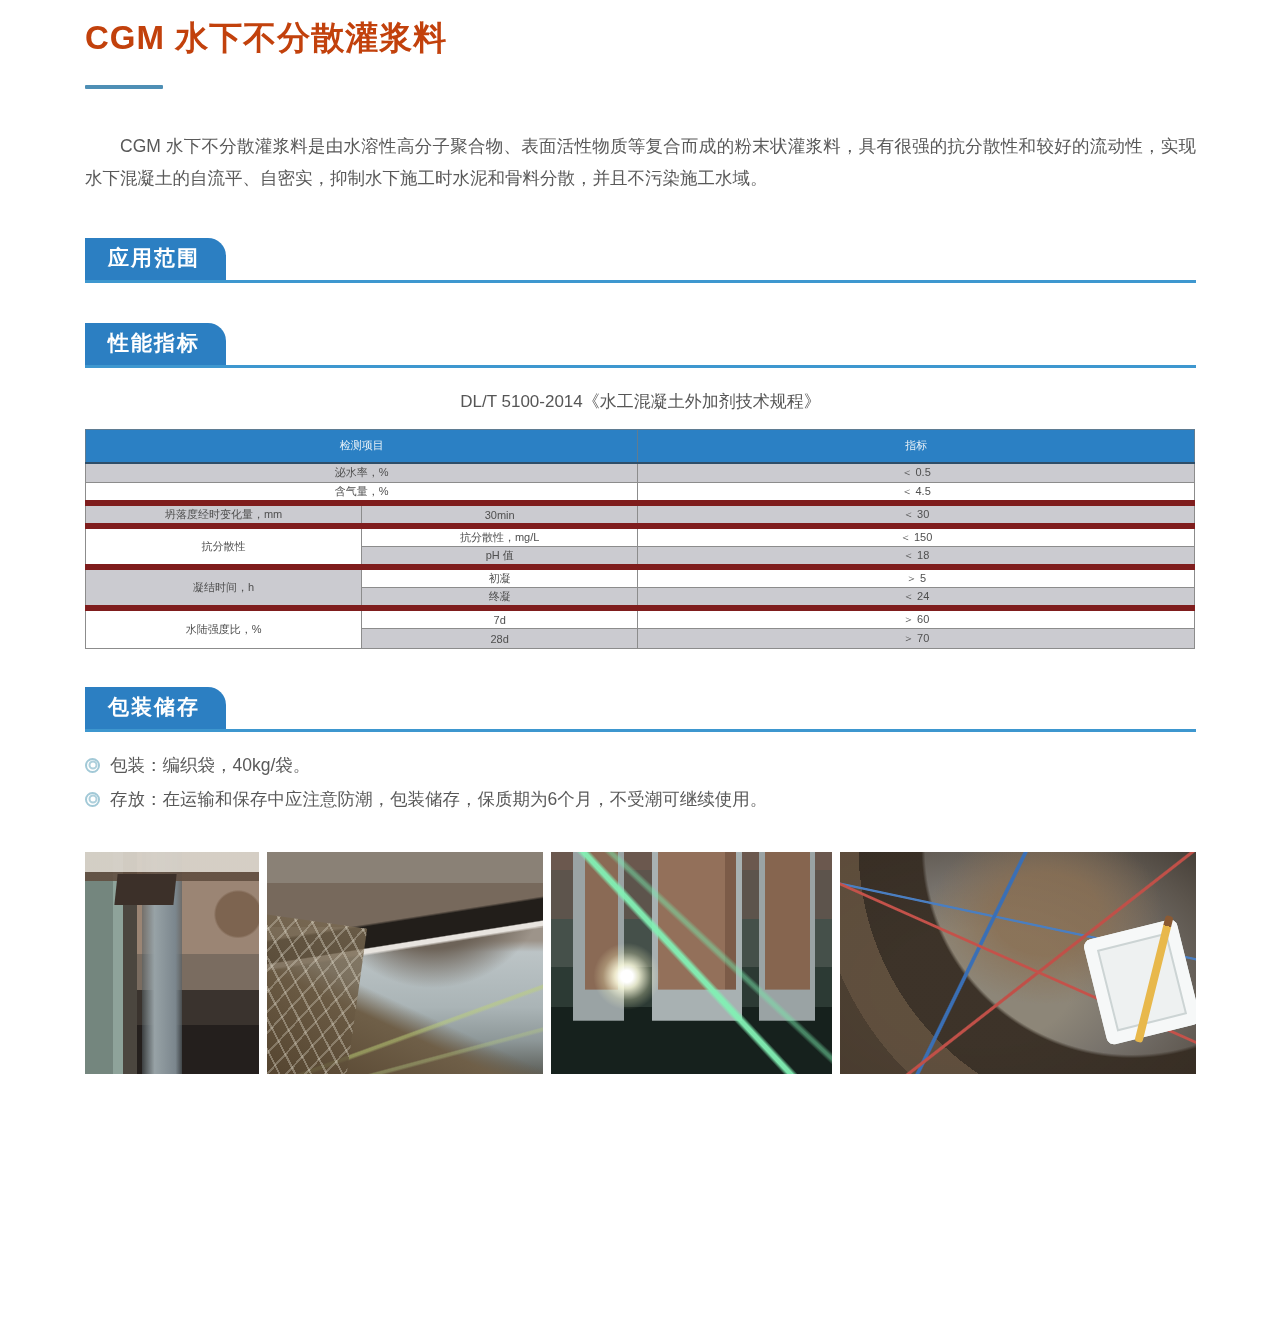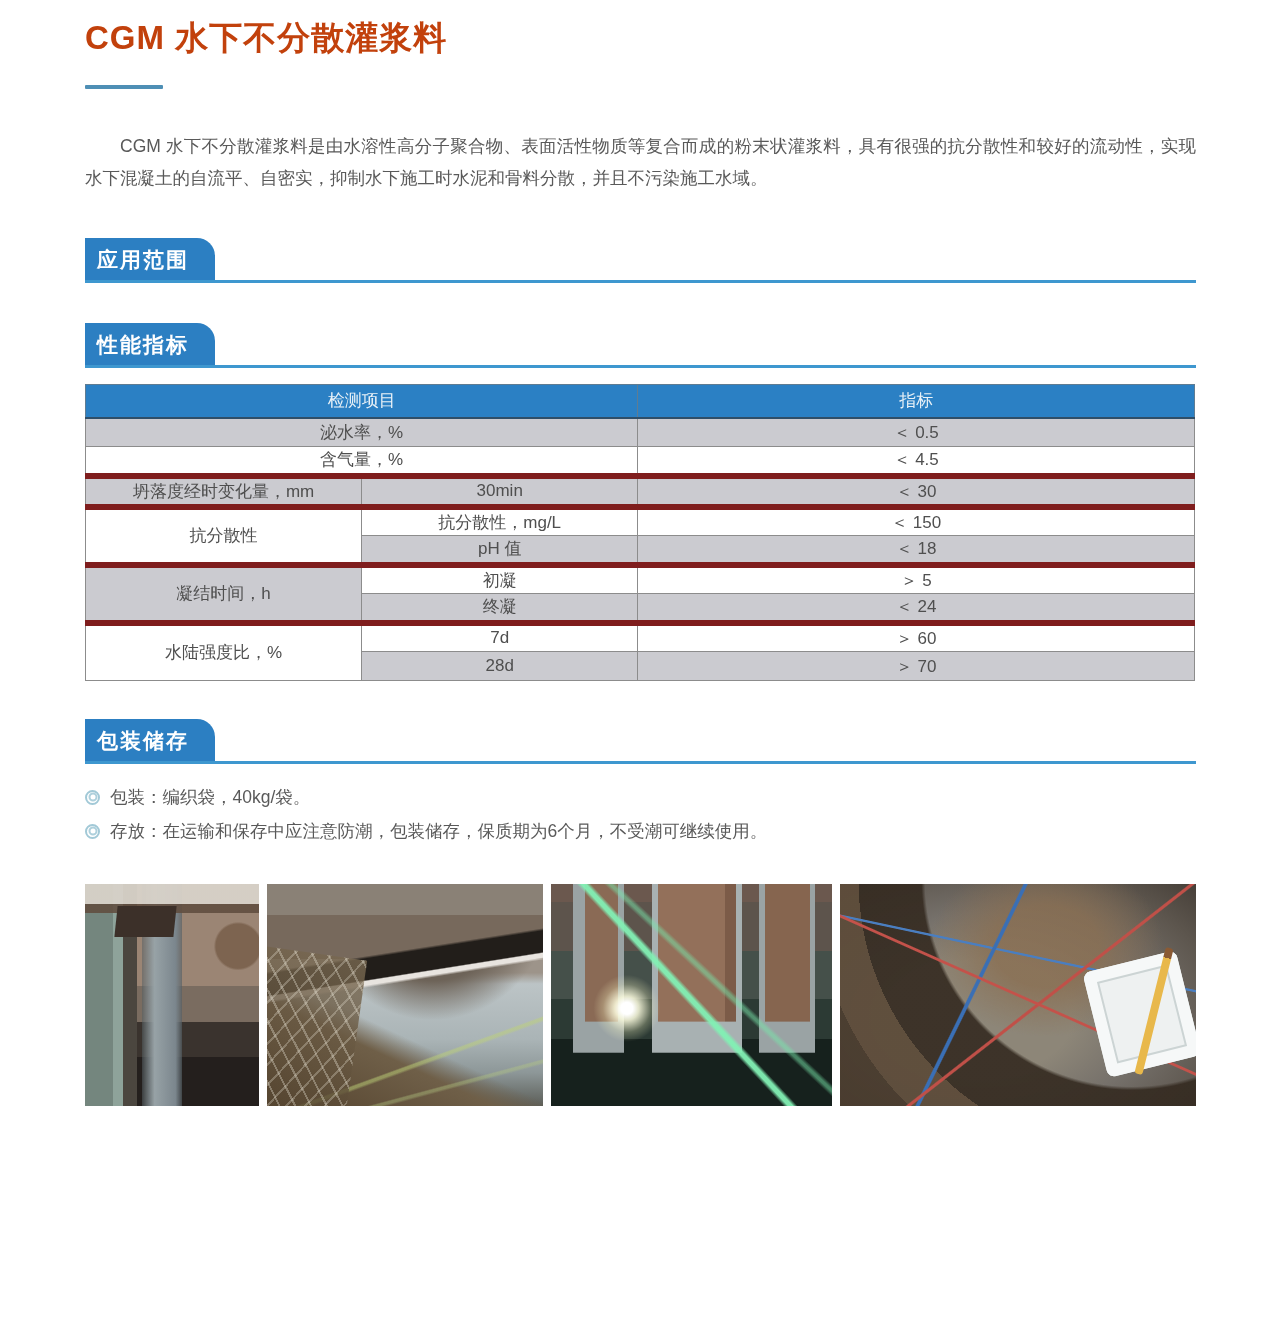--- a/index.html
+++ b/index.html
@@ -11,31 +11,31 @@
   .doc-title { color:#c2410c; font-size:33px; font-weight:bold; letter-spacing:1px; }
   .title-underline { width:78px; height:4px; background:#4e8fb5; margin-top:24px; border-radius:1px; }
 
   
   .para { font-size:17.5px; line-height:31.5px; text-align:justify; text-indent:2em; color:#595959; }
   .intro { margin-top:42px; }
 
   
   .sec-head { border-bottom:3px solid #3e97cf; line-height:0; }
   .sec-badge { display:inline-block; background:#2c7fc2; color:#ffffff; font-size:21px; font-weight:bold;
-               letter-spacing:2px; line-height:1; padding:11px 26px 10px 12px; border-radius:0 18px 0 0; }
+               letter-spacing:2px; line-height:1; padding:11px 26px 10px 23px; border-radius:0 18px 0 0;font-family:Liberation Mono, monospace; }
   .mt-app { margin-top:44px; }
   .mt-perf { margin-top:40px; }
   .mt-pack { margin-top:38px; }
   .sec-body { margin-top:15px; }
 
   
   .std-caption { margin-top:22px; text-align:center; font-size:17px; color:#565656; }
   table.perf { width:1110px; margin-top:16px; border-collapse:collapse; table-layout:fixed;
-               font-size:17px; text-align:center; color:#4f4f4f; }
-  table.perf td { border:1px solid #8c8c8c; height:29px; padding:1px 4px; background:#ffffff; }
+               font-size:11px; text-align:center; color:#4f4f4f; }
+  table.perf td { border:1px solid #8c8c8c; height:20px; padding:1px 4px; background:#ffffff; }
   table.perf tr.thead td { background:#2b80c4; color:#e9f1f7; height:33px;
                            border-color:#5f7c92; border-bottom:2px solid #2f4e68; }
   table.perf td.g { background:#cbcbd0; }
   table.perf tr.thick td { border-top:6px solid #7f1d1d; }
   .c1 { width:370px; } .c2 { width:367px; } .c3 { width:373px; }
 
   
   .bullets { margin-top:16px; list-style:none;text-align:right; }
   .bullets li { display:flex; align-items:center; font-size:17.5px; line-height:34px; color:#595959; }
   .ring-icon { flex:0 0 auto; width:15px; height:15px; border:2px solid #a2c9d7; border-radius:50%;
@@ -111,20 +111,21 @@
 
   <p class="para intro">CGM 水下不分散灌浆料是由水溶性高分子聚合物、表面活性物质等复合而成的粉末状灌浆料，具有很强的抗分散性和较好的流动性，实现水下混凝土的自流平、自密实，抑制水下施工时水泥和骨料分散，并且不污染施工水域。</p>
 
   <div class="sec-head mt-app">
     <span class="sec-badge">应用范围</span>
   </div>
 
   <div class="sec-head mt-perf">
     <span class="sec-badge">性能指标</span>
   </div>
+  <p class="std-caption">DL/T 5100-2014《水工混凝土外加剂技术规程》</p>
 
   <table class="perf">
     <tbody>
         <tr class="thead">
       <td class="c1" colspan="2">检测项目</td>
       <td class="c3">指标</td>
     </tr>
     <tr>
       <td class="g" colspan="2">泌水率，%</td>
       <td class="g">＜ 0.5</td>

